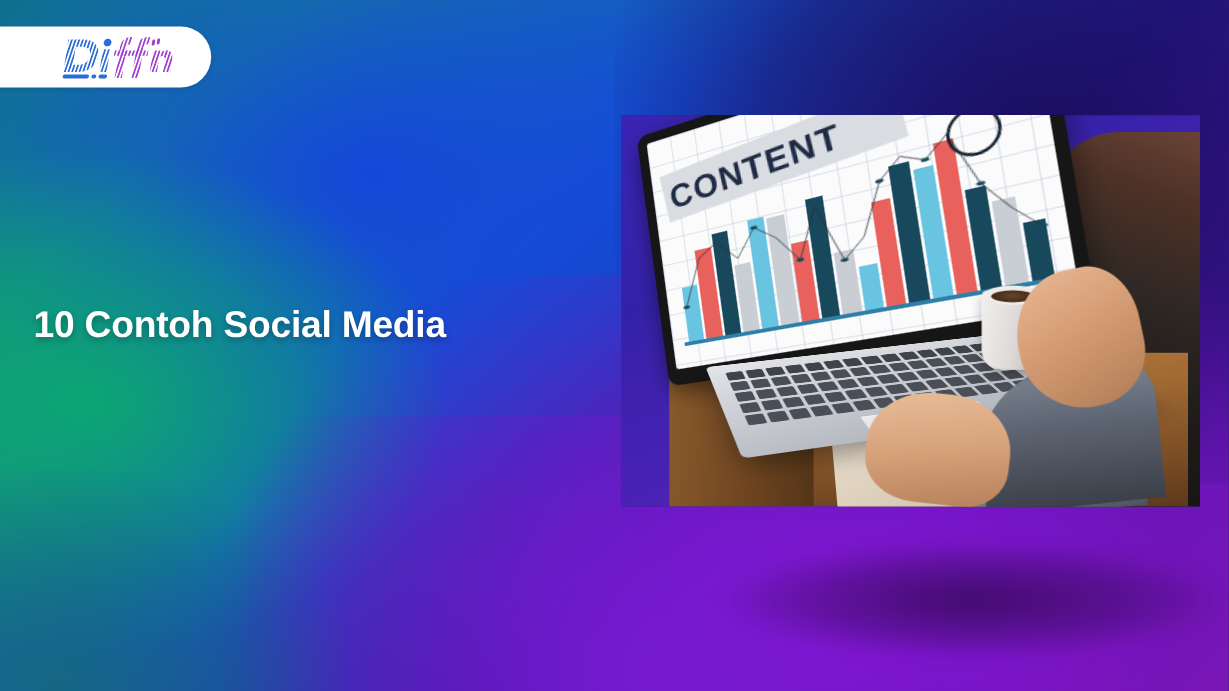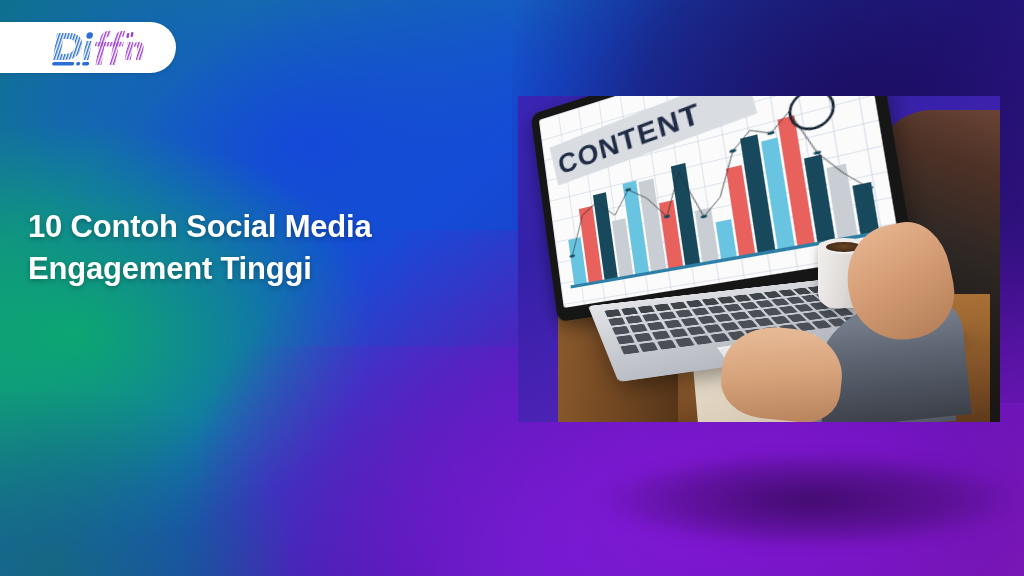--- a/index.html
+++ b/index.html
@@ -51,21 +51,21 @@
   .logo-mark{position:relative;width:104px;height:42px;}
   .logo-mark svg{display:block;width:104px;height:42px;}
 
   
   .headline{
     position:absolute;left:28px;top:206px;width:500px;
     color:#ffffff;font-weight:bold;font-size:31px;line-height:1.34;
     letter-spacing:-0.2px;
     text-shadow:0 2px 5px rgba(0,0,0,0.28);
   }
-  .headline .ln{display:block;white-space:nowrap;}
+  .headline .ln{display:block;white-space:nowrap;margin-top:44px;}
 
   
   .photo-shadow{
     position:absolute;left:600px;top:452px;width:420px;height:96px;
     background:radial-gradient(ellipse at 50% 50%, rgba(28,6,48,0.60) 0%, rgba(30,8,52,0.30) 45%, rgba(30,8,52,0) 72%);
     filter:blur(6px);
   }
   .photo{
     position:absolute;left:518px;top:96px;width:482px;height:326px;
     overflow:hidden;background:#2a1f8e;
@@ -247,21 +247,20 @@
           <rect x="12" y="35" width="22" height="3.4" rx="1.6" fill="#2b6fd6"></rect>
           <rect x="36" y="35" width="4" height="3.4" rx="1.6" fill="#2b6fd6"></rect>
           <rect x="42" y="35" width="7" height="3.4" rx="1.6" fill="#2b6fd6"></rect>
         </g>
       </svg>
     </div>
   </div>
 
   <div class="headline">
     <span class="ln">10 Contoh Social Media</span>
-    <span class="ln">Engagement Tinggi</span>
   </div>
 
   <div class="photo-shadow"></div>
 
   <div class="photo">
     <div class="p-bgwall"></div>
     <div class="p-person"></div>
     <div class="p-desk"></div>
     <div class="p-desk-top"></div>
     <div class="p-desk-front"></div>

